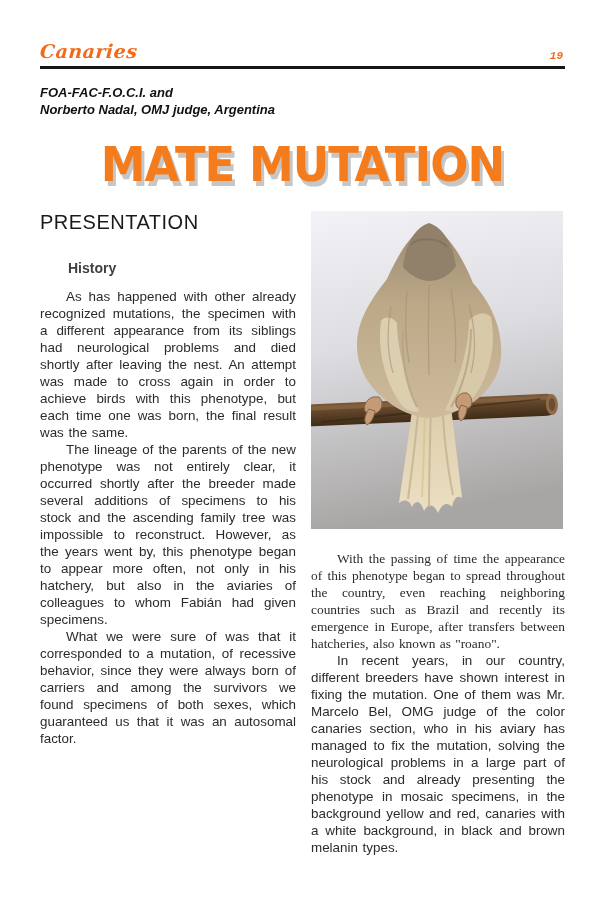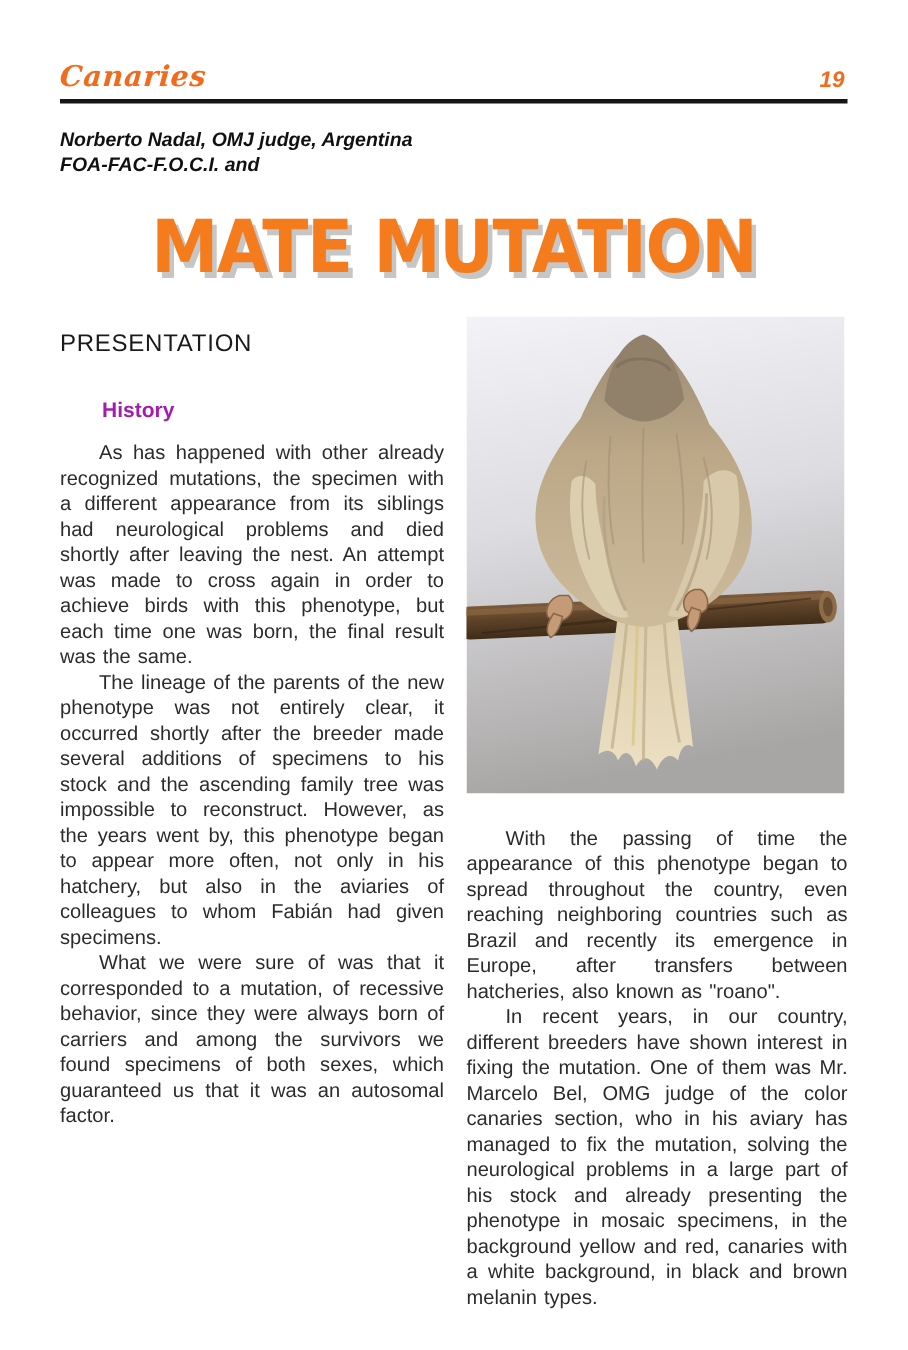--- a/index.html
+++ b/index.html
@@ -8,67 +8,67 @@
     padding:0 40px;position:relative;overflow:hidden;
     font-family:"Liberation Sans",sans-serif;color:#2b2b2b;
   }
   
   .header-row{display:flex;justify-content:space-between;align-items:flex-end;padding-top:40px;}
   .magazine-name{
     font-family:"DejaVu Serif",serif;font-style:italic;font-weight:bold;
     font-size:19px;color:#f26b1d;letter-spacing:0.5px;transform:skewX(-4deg);
   }
   .page-number{
-    font-family:Liberation Sans, sans-serif;font-style:italic;font-weight:bold;
-    font-size:15px;color:#f26b1d;padding-right:2px;
+    font-family:Liberation Mono, monospace;font-style:italic;font-weight:bold;
+    font-size:11px;color:#f26b1d;padding-right:2px;
   }
   .rule{height:3px;background:#161616;margin-top:4px;}
   
   .byline{margin-top:15px;font-size:13px;font-weight:bold;font-style:italic;line-height:1.32;color:#111;}
   
   .article-title{
     margin-top:20px;text-align:center;
     font-family:"DejaVu Sans",sans-serif;font-weight:800;
     font-size:45px;letter-spacing:-1px;color:#f57c1c;
     text-shadow:3px 4px 0 #c6c6c6;
     transform:scaleY(1.08);white-space:nowrap;
   }
   
   .content{display:flex;gap:15px;margin-top:16px;}
   .col-left{width:256px;flex:0 0 256px;}
   .col-right{width:254px;flex:0 0 254px;}
   .section-heading{
-    font-size:16px;font-weight:400;letter-spacing:0.5px;color:#1a1a1a;
-    margin:14px 0 0 0;
+    font-size:20px;font-weight:400;letter-spacing:0.5px;color:#1a1a1a;
+    margin:4px 0 0 0;
   }
-  .sub-heading{font-size:14px;font-weight:bold;color:#a21caf;margin:26px 0 12px 28px;}
+  .sub-heading{font-size:14px;font-weight:bold;color:#404040;margin:26px 0 12px 28px;}
   .body-par{
     font-size:13.4px;line-height:17px;text-align:justify;text-indent:26px;
     margin:0;word-spacing:1px;
   }
   
   .photo-frame{width:252px;height:318px;margin-top:4px;}
   .photo-frame svg{display:block;}
-  .col-right .body-par:first-of-type{margin-top:0;}
+  .col-right .body-par:first-of-type{margin-top:0;font-family:Liberation Serif, serif;}
   .right-text{margin-top:21px;}
 </style>
 </head>
 <body>
 
 <div class="page">
 
   <div class="header-row">
     <span class="magazine-name">Canaries</span>
     <span class="page-number">19</span>
   </div>
   <div class="rule"></div>
 
   <div class="byline">
+    <div>FOA-FAC-F.O.C.I. and</div>
     <div>Norberto Nadal, OMJ judge, Argentina</div>
-    <div>FOA-FAC-F.O.C.I. and</div>
   </div>
 
   <div class="article-title">MATE MUTATION</div>
 
   <div class="content">
 
     <div class="col-left">
       <h2 class="section-heading">PRESENTATION</h2>
       <h3 class="sub-heading">History</h3>
       <p class="body-par">As has happened with other already recognized mutations, the specimen with a different appearance from its siblings had neurological problems and died shortly after leaving the nest. An attempt was made to cross again in order to achieve birds with this phenotype, but each time one was born, the final result was the same.</p>

